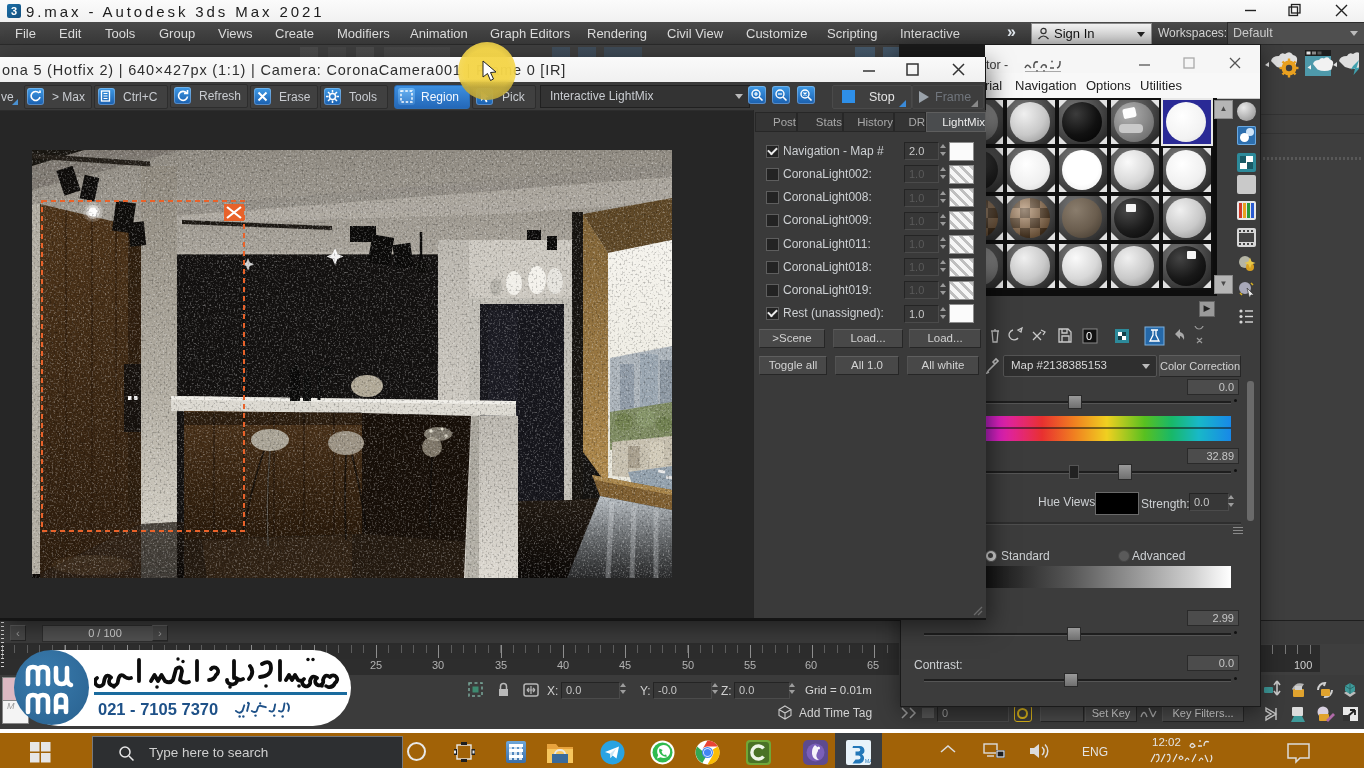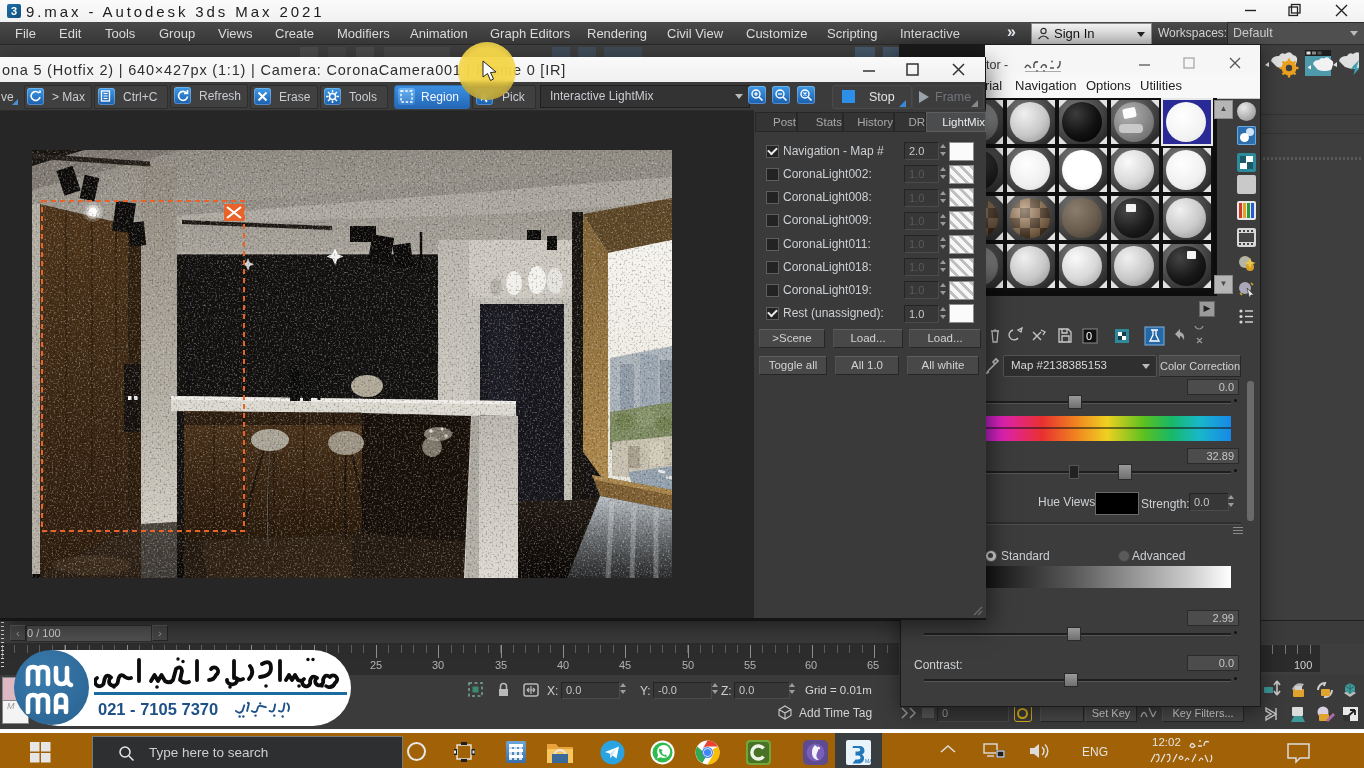--- a/index.html
+++ b/index.html
@@ -102,21 +102,21 @@
         <path d="M72 14 l-4,3 4,2 z" fill="#dfdfdf"></path>
 <path d="M88 18 l6,-6 -2.5,8 4,-1 -7,8 1.5,-6.5 -4,1 z" fill="#3fa0ae"></path>
 </svg>
 <div class="a" style="left:0;top:69px;width:108px;height:1px;background:#333"></div>
 <div class="a" style="left:0;top:88px;width:108px;height:1px;background:#343434"></div>
 <div class="a" style="left:2px;top:112px;width:104px;height:3px;background:repeating-linear-gradient(90deg,#585858 0 2px,transparent 2px 4px)"></div>
 </div>
 
 <div class="a" style="left:0;top:620px;width:1364px;height:23px;background:#3b3b3b;border-top:1px solid #1e1e1e">
 <div class="btn" style="left:10px;top:4px;width:14px;height:14px;line-height:14px;color:#9a9a9a">‹</div>
-<div class="a" style="left:26px;top:4px;width:124px;height:15px;background:#515151;border:1px solid #2e2e2e;color:#d8d8d8;font-size:11px;text-align:left;line-height:15px">0 / 100</div>
+<div class="a" style="left:42px;top:4px;width:124px;height:15px;background:#515151;border:1px solid #2e2e2e;color:#d8d8d8;font-size:11px;text-align:center;line-height:15px">0 / 100</div>
 <div class="btn" style="left:152px;top:4px;width:14px;height:14px;line-height:14px;color:#9a9a9a">›</div>
 </div>
 
 <div class="a" style="left:0;top:643px;width:899px;height:32px;background:#2d2d2d">
 <div class="a" style="left:2px;top:2px;width:895px;height:8px;background:repeating-linear-gradient(90deg,#5e5e5e 0 1px,transparent 1px 12.46px)"></div>
 <div class="a" style="left:2px;top:2px;width:895px;height:13px;background:repeating-linear-gradient(90deg,#8f8f8f 0 1px,transparent 1px 62.3px);margin-left:0px;transform:translateX(0.2px)"></div>
 <div class="tx" style="left:366px;top:16px;width:20px;text-align:center;color:#b2b2b2;font-size:11px">25</div>
 <div class="tx" style="left:428px;top:16px;width:20px;text-align:center;color:#b2b2b2;font-size:11px">30</div>
 <div class="tx" style="left:491px;top:16px;width:20px;text-align:center;color:#b2b2b2;font-size:11px">35</div>
 <div class="tx" style="left:553px;top:16px;width:20px;text-align:center;color:#b2b2b2;font-size:11px">40</div>

